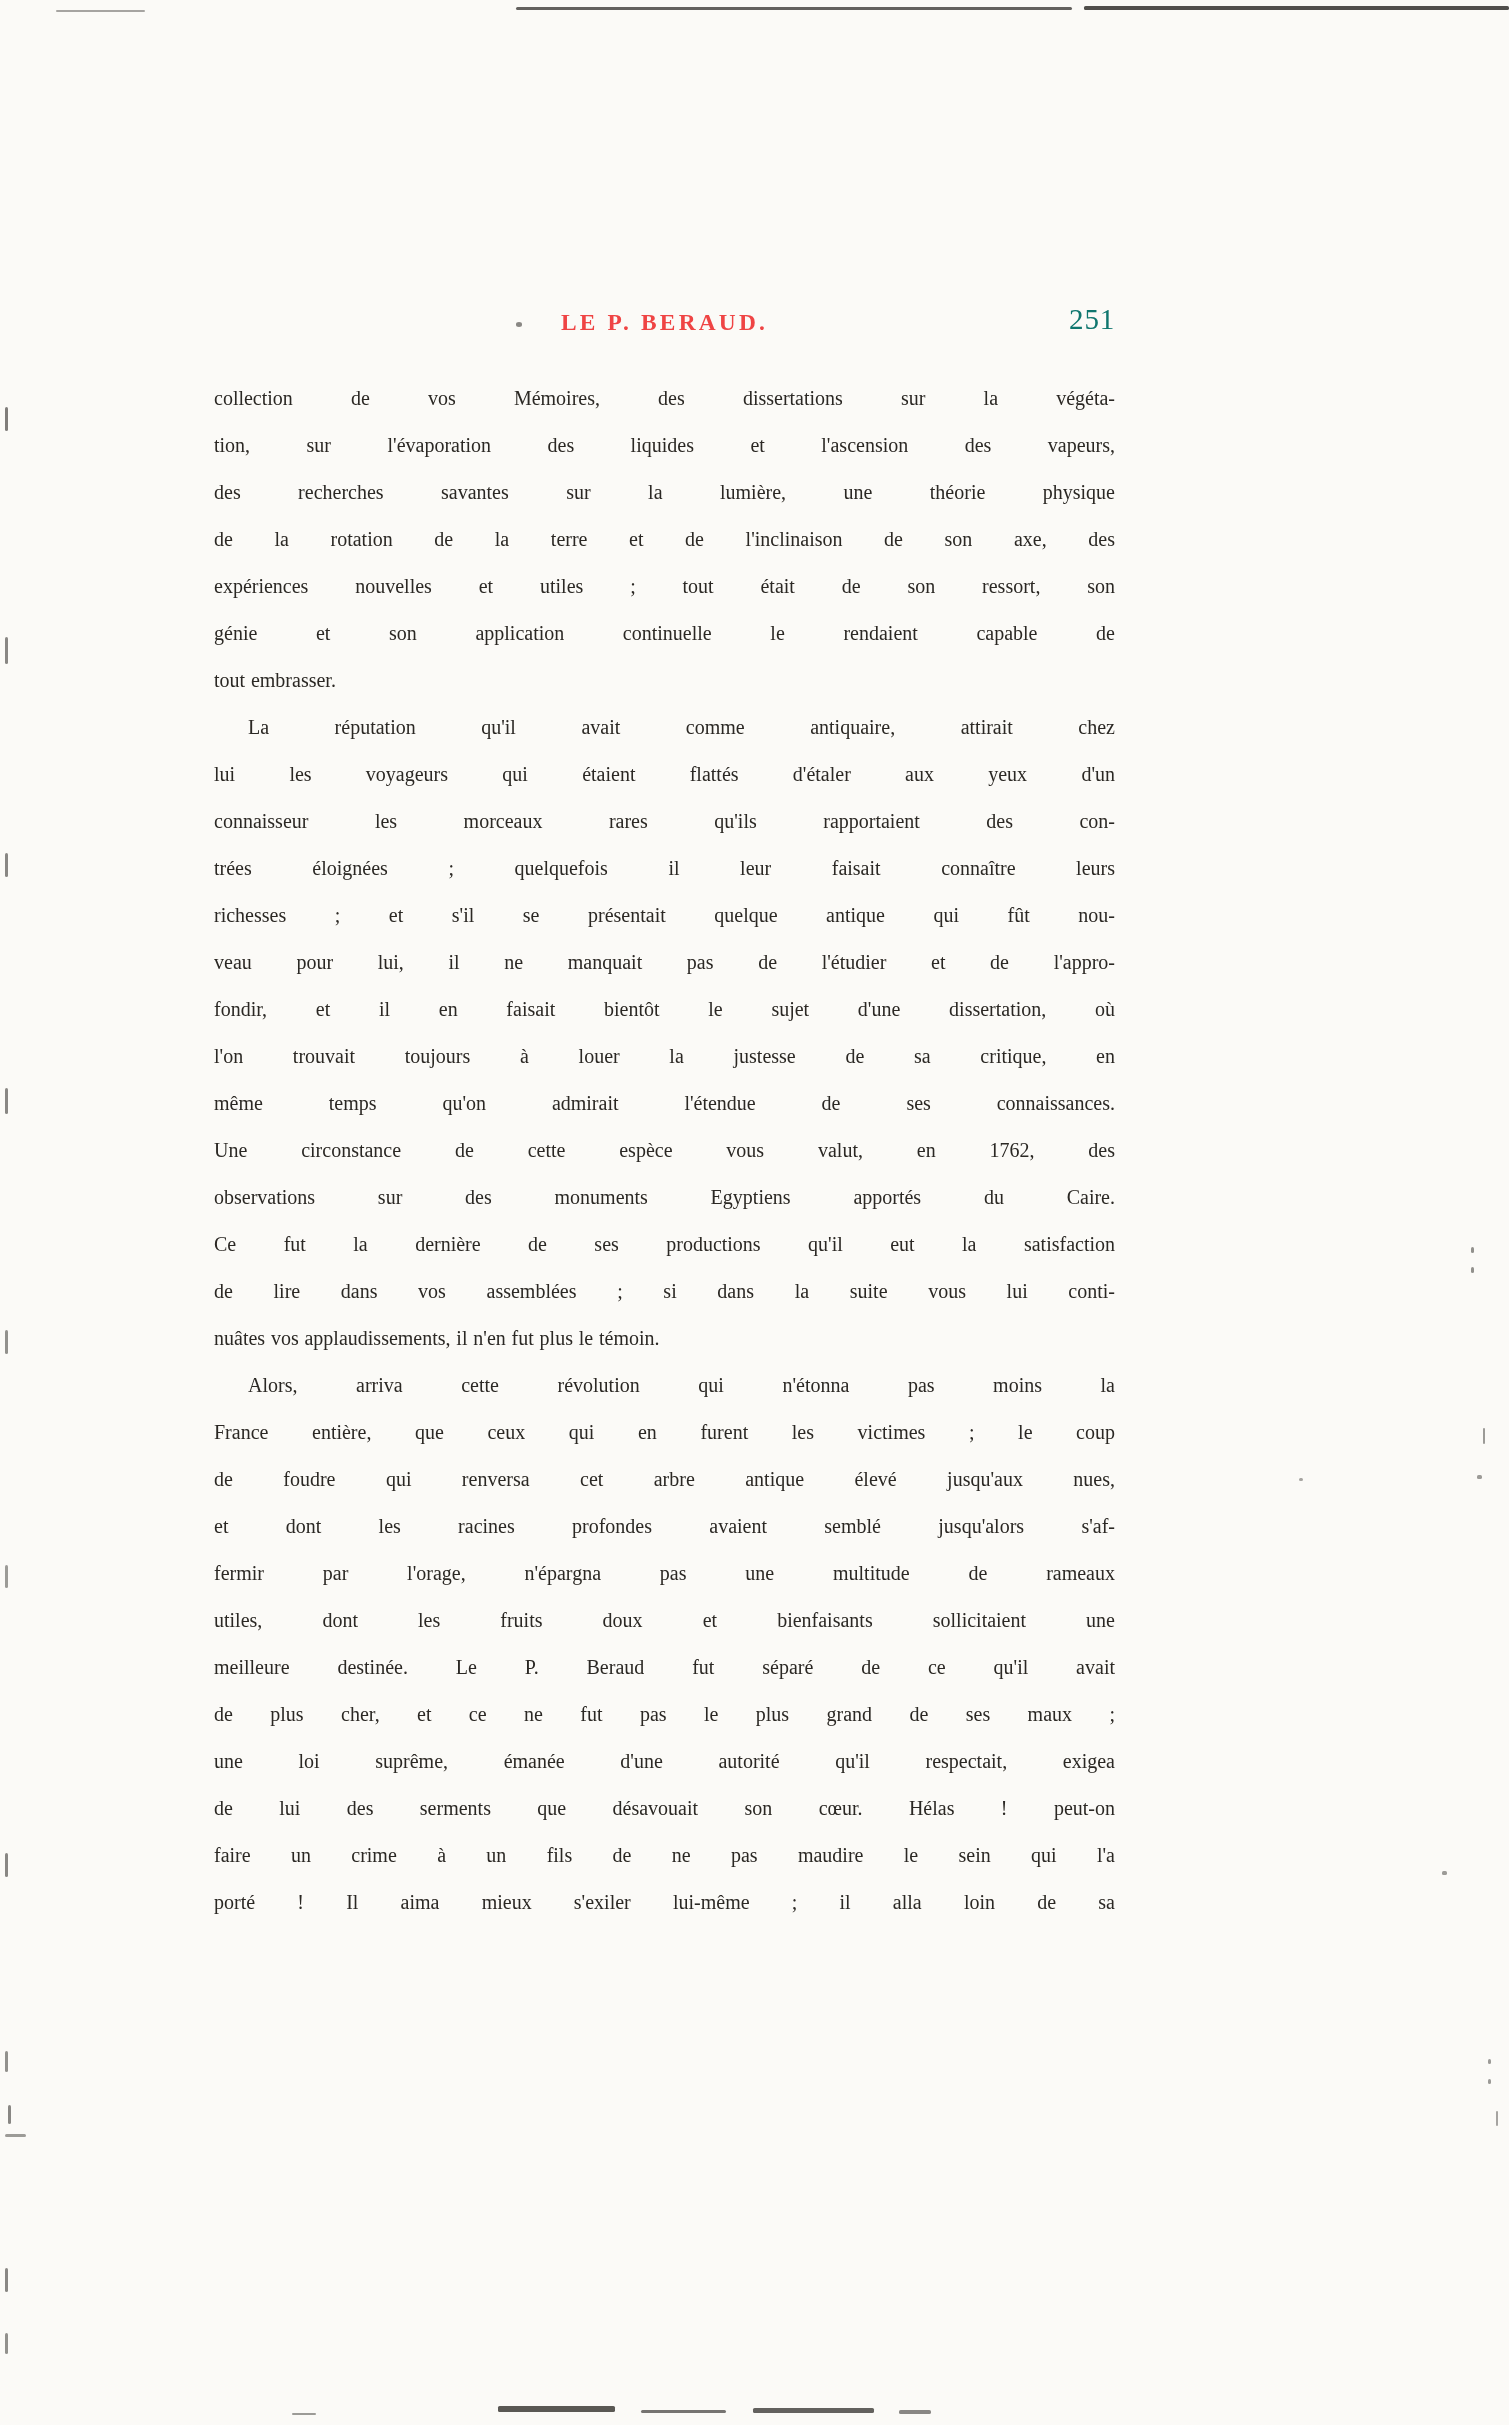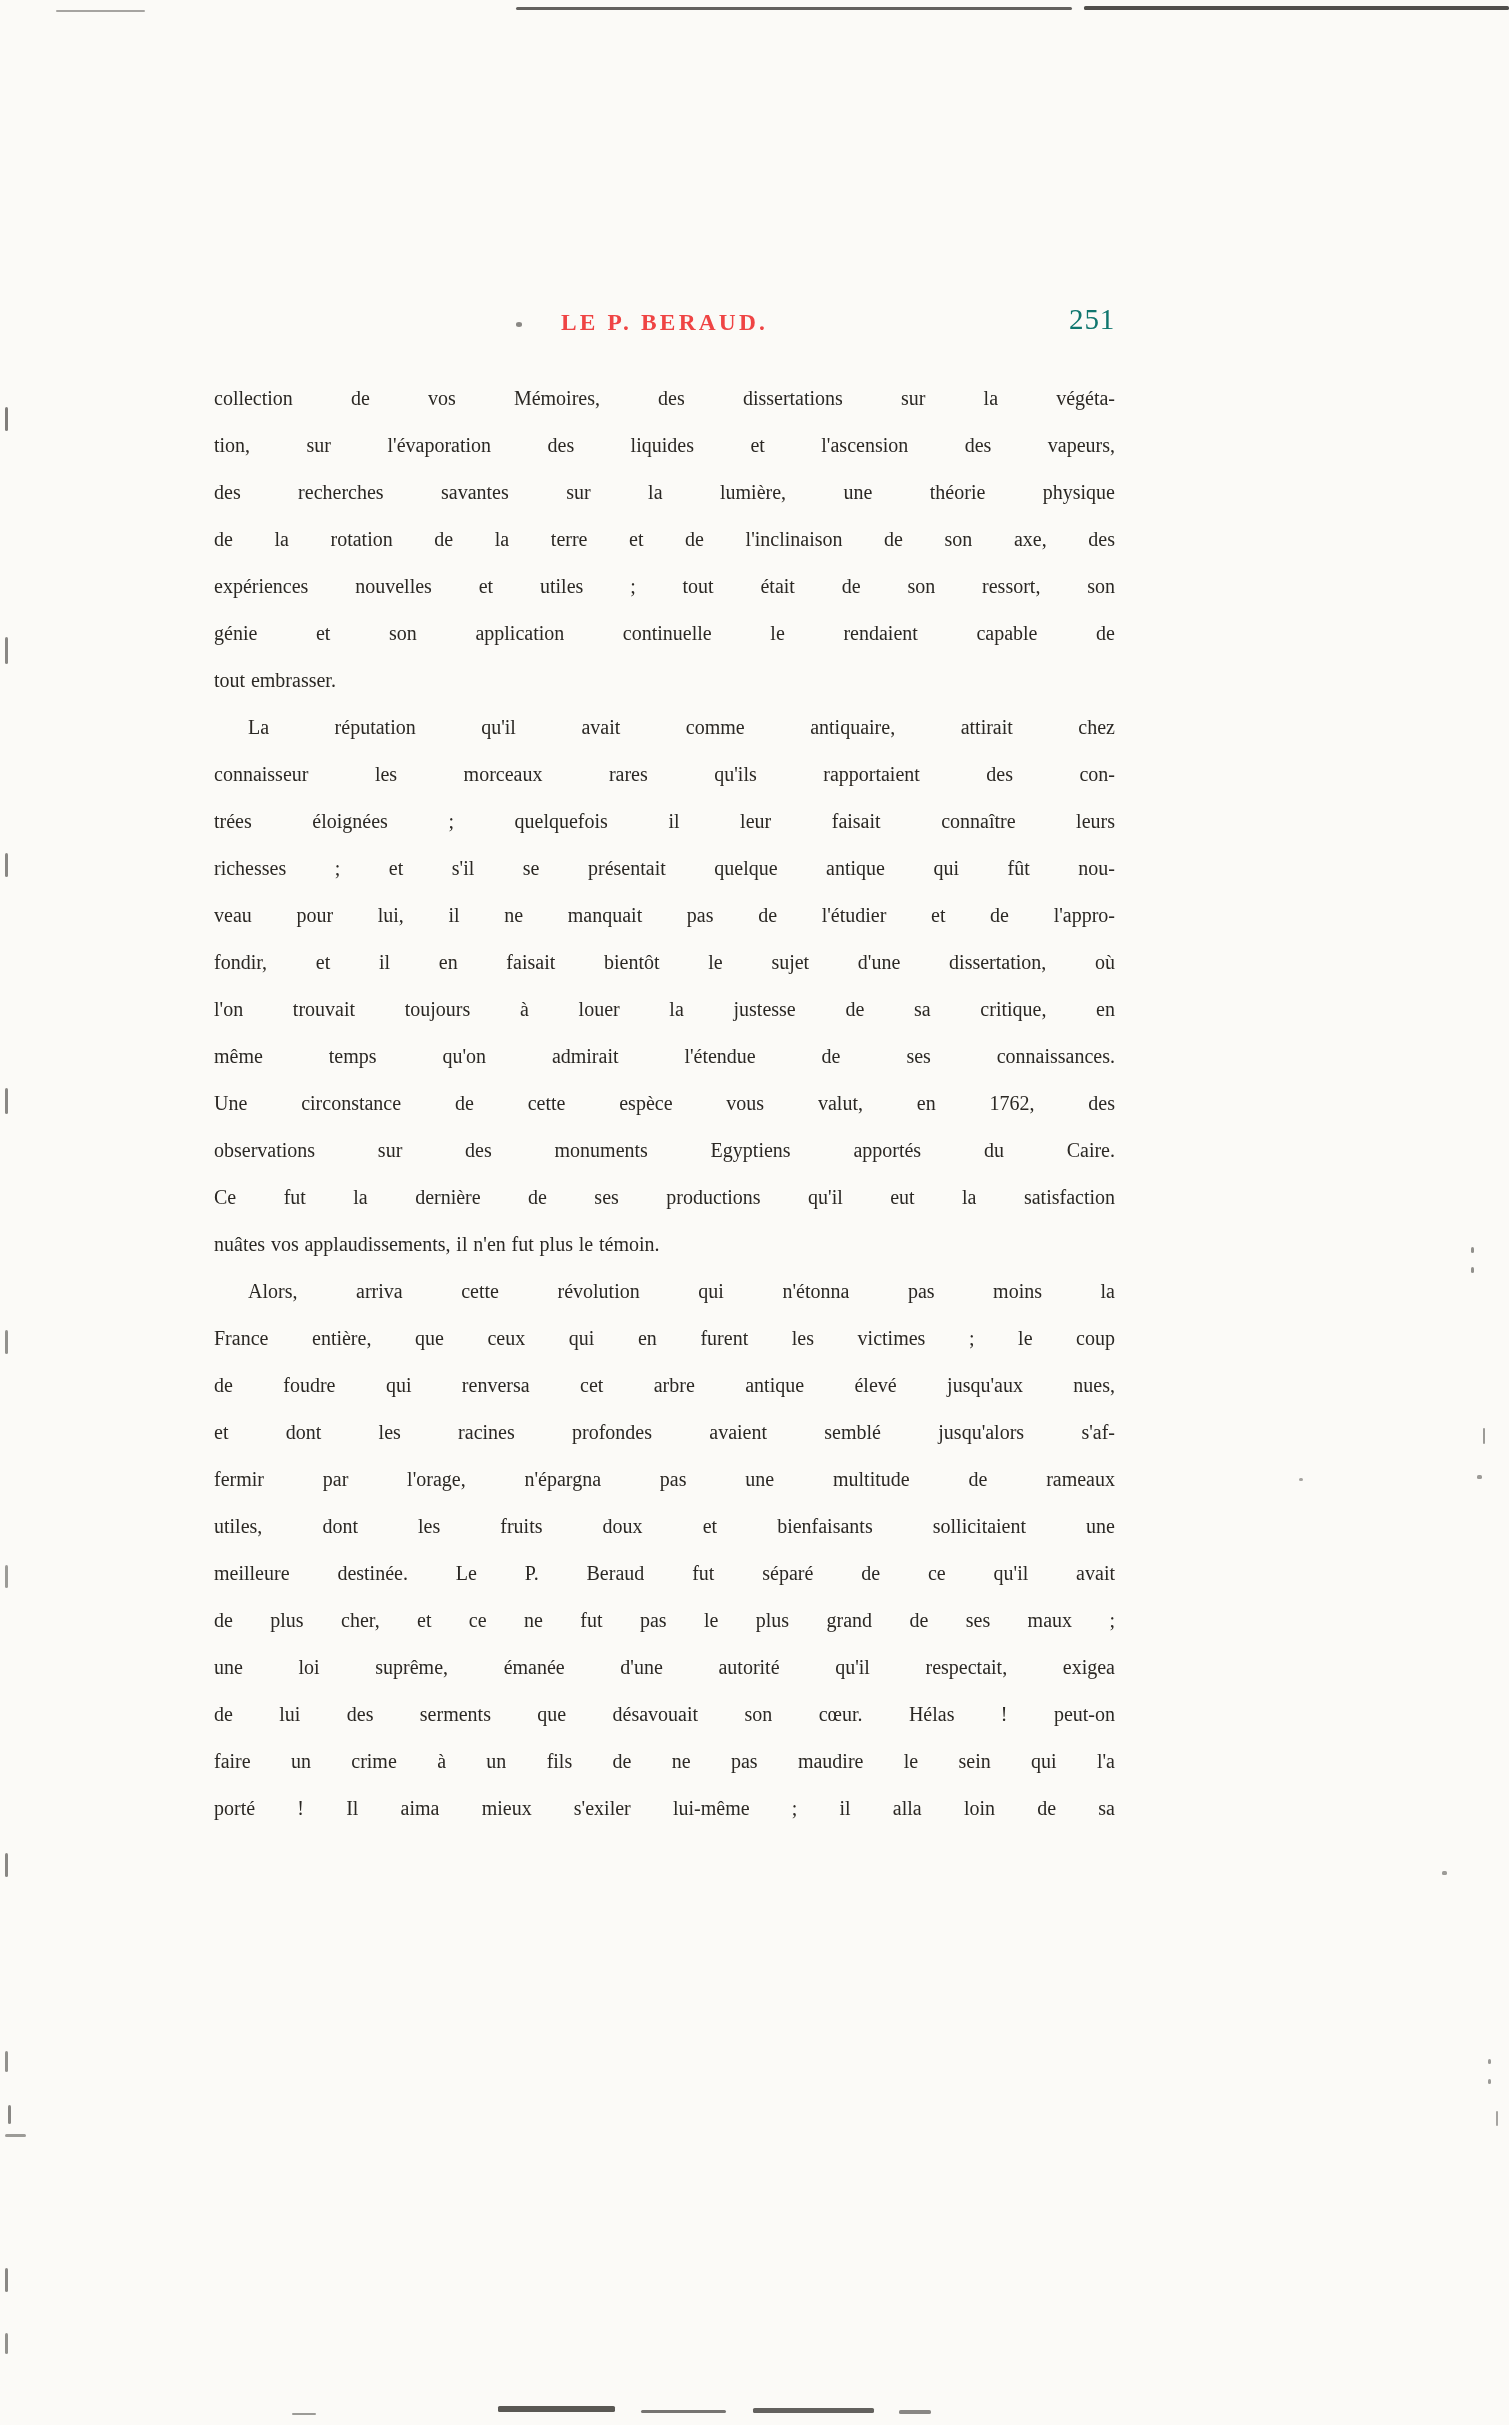--- a/index.html
+++ b/index.html
@@ -88,30 +88,32 @@
 
   <div class="text-block">
       <div class="line">collection de vos Mémoires, des dissertations sur la végéta-</div>
       <div class="line">tion, sur l'évaporation des liquides et l'ascension des vapeurs,</div>
       <div class="line">des recherches savantes sur la lumière, une théorie physique</div>
       <div class="line">de la rotation de la terre et de l'inclinaison de son axe, des</div>
       <div class="line">expériences nouvelles et utiles ; tout était de son ressort, son</div>
       <div class="line">génie et son application continuelle le rendaient capable de</div>
       <div class="line no-stretch">tout embrasser.</div>
       <div class="line indent">La réputation qu'il avait comme antiquaire, attirait chez</div>
+      <div class="line">lui les voyageurs qui étaient flattés d'étaler aux yeux d'un</div>
       <div class="line">connaisseur les morceaux rares qu'ils rapportaient des con-</div>
       <div class="line">trées éloignées ; quelquefois il leur faisait connaître leurs</div>
       <div class="line">richesses ; et s'il se présentait quelque antique qui fût nou-</div>
       <div class="line">veau pour lui, il ne manquait pas de l'étudier et de l'appro-</div>
       <div class="line">fondir, et il en faisait bientôt le sujet d'une dissertation, où</div>
       <div class="line">l'on trouvait toujours à louer la justesse de sa critique, en</div>
       <div class="line">même temps qu'on admirait l'étendue de ses connaissances.</div>
       <div class="line">Une circonstance de cette espèce vous valut, en 1762, des</div>
       <div class="line">observations sur des monuments Egyptiens apportés du Caire.</div>
       <div class="line">Ce fut la dernière de ses productions qu'il eut la satisfaction</div>
+      <div class="line">de lire dans vos assemblées ; si dans la suite vous lui conti-</div>
       <div class="line no-stretch">nuâtes vos applaudissements, il n'en fut plus le témoin.</div>
       <div class="line indent">Alors, arriva cette révolution qui n'étonna pas moins la</div>
       <div class="line">France entière, que ceux qui en furent les victimes ; le coup</div>
       <div class="line">de foudre qui renversa cet arbre antique élevé jusqu'aux nues,</div>
       <div class="line">et dont les racines profondes avaient semblé jusqu'alors s'af-</div>
       <div class="line">fermir par l'orage, n'épargna pas une multitude de rameaux</div>
       <div class="line">utiles, dont les fruits doux et bienfaisants sollicitaient une</div>
       <div class="line">meilleure destinée. Le P. Beraud fut séparé de ce qu'il avait</div>
       <div class="line">de plus cher, et ce ne fut pas le plus grand de ses maux ;</div>
       <div class="line">une loi suprême, émanée d'une autorité qu'il respectait, exigea</div>

